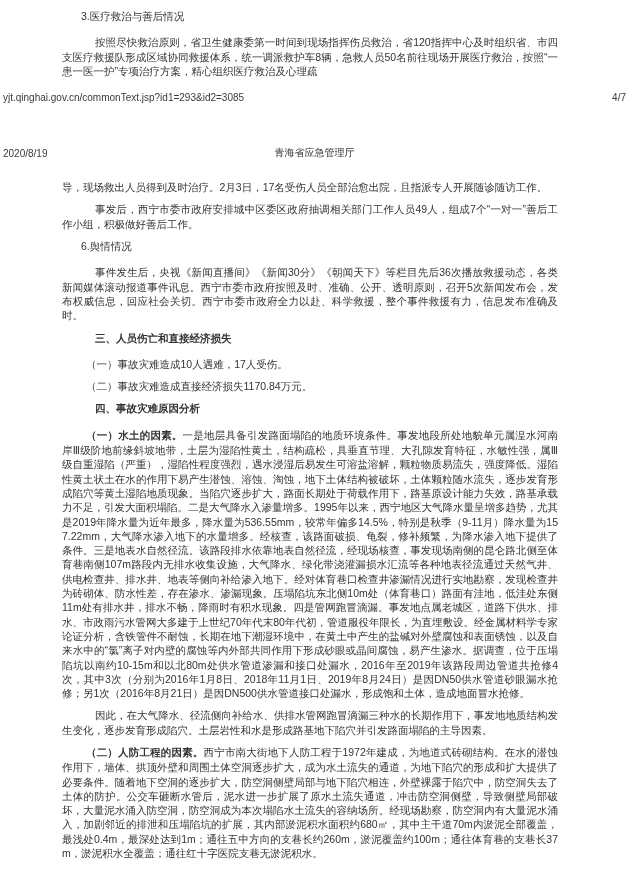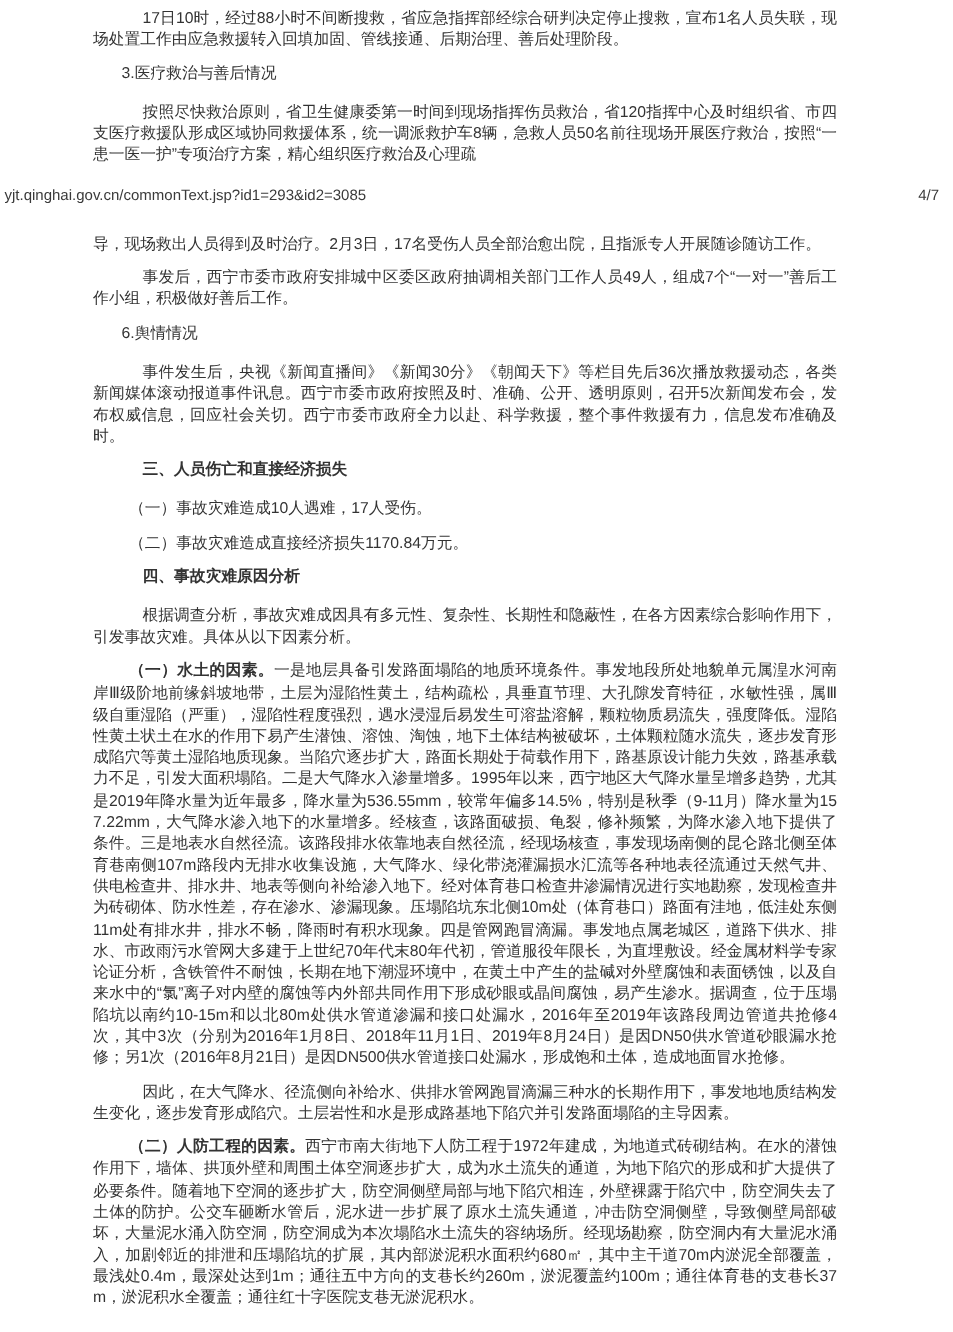--- a/index.html
+++ b/index.html
@@ -30,41 +30,44 @@
   .header-row .side { flex:1 1 0; }
   .header-row .side.right { text-align:right; }
   .header-row .title { flex:0 0 auto; text-align:center; color:#333; }
 </style>
 </head>
 <body>
 
 <div class="page">
 
   <section class="text-col">
-    <p class="body">17日10时，经过88小时不间断搜救，省应急指挥部经综合研判决定停止搜救，宣布1名人员失联，现场处置工作由应急救援转入回填加固、管线接通、后期治理、善后处理阶段。</p>
     <p class="h-num">3.医疗救治与善后情况</p>
     <p class="body">按照尽快救治原则，省卫生健康委第一时间到现场指挥伤员救治，省120指挥中心及时组织省、市四支医疗救援队形成区域协同救援体系，统一调派救护车8辆，急救人员50名前往现场开展医疗救治，按照“一患一医一护”专项治疗方案，精心组织医疗救治及心理疏</p>
   </section>
 
   <div class="meta-row footer-row">
     <span>yjt.qinghai.gov.cn/commonText.jsp?id1=293&amp;id2=3085</span>
     <span>4/7</span>
   </div>
 
+  <div class="meta-row header-row">
+    <span class="side">2020/8/19</span>
+    <span class="title">青海省应急管理厅</span>
+    <span class="side right"></span>
+  </div>
 
   <section class="text-col">
     <p class="cont">导，现场救出人员得到及时治疗。2月3日，17名受伤人员全部治愈出院，且指派专人开展随诊随访工作。</p>
     <p class="body">事发后，西宁市委市政府安排城中区委区政府抽调相关部门工作人员49人，组成7个“一对一”善后工作小组，积极做好善后工作。</p>
     <p class="h-num">6.舆情情况</p>
     <p class="body">事件发生后，央视《新闻直播间》《新闻30分》《朝闻天下》等栏目先后36次播放救援动态，各类新闻媒体滚动报道事件讯息。西宁市委市政府按照及时、准确、公开、透明原则，召开5次新闻发布会，发布权威信息，回应社会关切。西宁市委市政府全力以赴、科学救援，整个事件救援有力，信息发布准确及时。</p>
     <p class="h-cn">三、人员伤亡和直接经济损失</p>
     <p class="item">（一）事故灾难造成10人遇难，17人受伤。</p>
     <p class="item">（二）事故灾难造成直接经济损失1170.84万元。</p>
     <p class="h-cn">四、事故灾难原因分析</p>
-    <p class="body">根据调查分析，事故灾难成因具有多元性、复杂性、长期性和隐蔽性，在各方因素综合影响作用下，引发事故灾难。具体从以下因素分析。</p>
     <p class="item">
       <b>（一）水土的因素。</b><span>一是地层具备引发路面塌陷的地质环境条件。事发地段所处地貌单元属湟水河南岸Ⅲ级阶地前缘斜坡地带，土层为湿陷性黄土，结构疏松，具垂直节理、大孔隙发育特征，水敏性强，属Ⅲ级自重湿陷（严重），湿陷性程度强烈，遇水浸湿后易发生可溶盐溶解，颗粒物质易流失，强度降低。湿陷性黄土状土在水的作用下易产生潜蚀、溶蚀、淘蚀，地下土体结构被破坏，土体颗粒随水流失，逐步发育形成陷穴等黄土湿陷地质现象。当陷穴逐步扩大，路面长期处于荷载作用下，路基原设计能力失效，路基承载力不足，引发大面积塌陷。二是大气降水入渗量增多。1995年以来，西宁地区大气降水量呈增多趋势，尤其是2019年降水量为近年最多，降水量为536.55mm，较常年偏多14.5%，特别是秋季（9-11月）降水量为157.22mm，大气降水渗入地下的水量增多。经核查，该路面破损、龟裂，修补频繁，为降水渗入地下提供了条件。三是地表水自然径流。该路段排水依靠地表自然径流，经现场核查，事发现场南侧的昆仑路北侧至体育巷南侧107m路段内无排水收集设施，大气降水、绿化带浇灌漏损水汇流等各种地表径流通过天然气井、供电检查井、排水井、地表等侧向补给渗入地下。经对体育巷口检查井渗漏情况进行实地勘察，发现检查井为砖砌体、防水性差，存在渗水、渗漏现象。压塌陷坑东北侧10m处（体育巷口）路面有洼地，低洼处东侧11m处有排水井，排水不畅，降雨时有积水现象。四是管网跑冒滴漏。事发地点属老城区，道路下供水、排水、市政雨污水管网大多建于上世纪70年代末80年代初，管道服役年限长，为直埋敷设。经金属材料学专家论证分析，含铁管件不耐蚀，长期在地下潮湿环境中，在黄土中产生的盐碱对外壁腐蚀和表面锈蚀，以及自来水中的“氯”离子对内壁的腐蚀等内外部共同作用下形成砂眼或晶间腐蚀，易产生渗水。据调查，位于压塌陷坑以南约10-15m和以北80m处供水管道渗漏和接口处漏水，2016年至2019年该路段周边管道共抢修4次，其中3次（分别为2016年1月8日、2018年11月1日、2019年8月24日）是因DN50供水管道砂眼漏水抢修；另1次（2016年8月21日）是因DN500供水管道接口处漏水，形成饱和土体，造成地面冒水抢修。</span>
     </p>
     <p class="body">因此，在大气降水、径流侧向补给水、供排水管网跑冒滴漏三种水的长期作用下，事发地地质结构发生变化，逐步发育形成陷穴。土层岩性和水是形成路基地下陷穴并引发路面塌陷的主导因素。</p>
     <p class="item">
       <b>（二）人防工程的因素。</b><span>西宁市南大街地下人防工程于1972年建成，为地道式砖砌结构。在水的潜蚀作用下，墙体、拱顶外壁和周围土体空洞逐步扩大，成为水土流失的通道，为地下陷穴的形成和扩大提供了必要条件。随着地下空洞的逐步扩大，防空洞侧壁局部与地下陷穴相连，外壁裸露于陷穴中，防空洞失去了土体的防护。公交车砸断水管后，泥水进一步扩展了原水土流失通道，冲击防空洞侧壁，导致侧壁局部破坏，大量泥水涌入防空洞，防空洞成为本次塌陷水土流失的容纳场所。经现场勘察，防空洞内有大量泥水涌入，加剧邻近的排泄和压塌陷坑的扩展，其内部淤泥积水面积约680㎡，其中主干道70m内淤泥全部覆盖，最浅处0.4m，最深处达到1m；通往五中方向的支巷长约260m，淤泥覆盖约100m；通往体育巷的支巷长37m，淤泥积水全覆盖；通往红十字医院支巷无淤泥积水。</span>
     </p>
   </section>
 
 </div>

